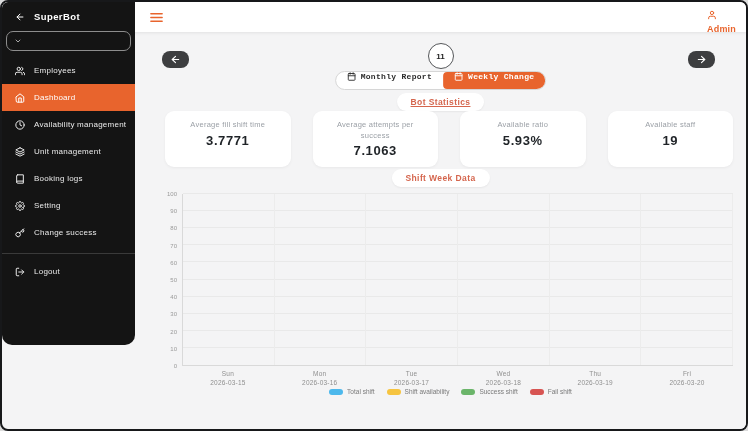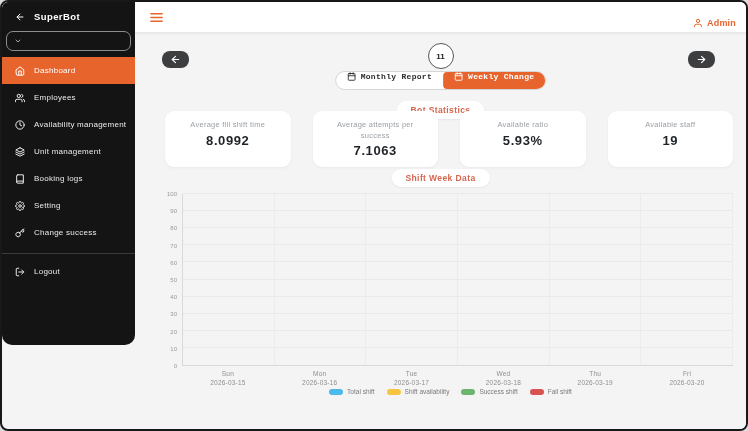--- a/index.html
+++ b/index.html
@@ -13,22 +13,22 @@
     position:relative; width:748px; height:431px;
     background:#f4f4f5; border:2px solid #17181a; border-radius:8px;
     overflow:hidden;
   }
 
   
   .topbar { position:absolute; left:0; top:0; right:0; height:30px; background:#ffffff;
             box-shadow:0 1px 3px rgba(0,0,0,.08); z-index:2; }
   .hamburger { position:absolute; left:147px; top:8px; width:15px; height:14px;
                background:none; border:none; padding:0; color:#e8642d; cursor:pointer; }
-  .admin { position:absolute; right:10px; top:16px; display:flex; align-items:center; gap:4px;
-           color:#e8642d; font-size:9px; font-weight:bold; letter-spacing:.2px; cursor:pointer; }
+  .admin { position:absolute; right:10px; top:8px; display:flex; align-items:flex-start; gap:4px;
+           color:#e8642d; font-size:9px; font-weight:bold; letter-spacing:.2px; cursor:pointer;flex-direction:column; }
   .admin .icon { width:10px; height:10px; }
 
   
   .sidebar { position:absolute; left:0; top:0; width:133px; height:343px;
              background:#141414; border-radius:0 0 10px 10px; z-index:5; color:#ececec; }
   .brand { display:flex; align-items:center; gap:9px; padding:9px 13px 7px;
            font-size:9.5px; font-weight:bold; letter-spacing:.4px; color:#fff; }
   .brand .icon { width:10px; height:10px; cursor:pointer; }
   .org-select { display:flex; align-items:center; justify-content:space-between; gap:4px;
                 width:125px; margin:2px auto 6px; background:#141414; color:#f2f2f2;
@@ -59,21 +59,21 @@
           border-radius:14px; overflow:hidden; height:19px; }
   .tab { display:flex; align-items:flex-start; gap:5px; padding:0 11px; font-size:8px;
          font-weight:bold; color:#2b2b2b; letter-spacing:.3px; border:none;
          background:transparent; font-family:Liberation Mono, monospace; cursor:pointer; white-space:nowrap; }
   .tab .icon { width:9px; height:9px; }
   .tab.active { background:#e8642d; color:#fff; border-radius:4px; }
   .pill { position:absolute; left:50%; transform:translateX(-50%); background:#fff;
           color:#d5664e; font-size:8.5px; font-weight:bold; letter-spacing:.4px;
           padding:4px 14px; border-radius:12px; box-shadow:0 1px 2px rgba(0,0,0,.06);
           white-space:nowrap; }
-  .pill-bot { top:69px; }
+  .pill-bot { top:61px;text-decoration:underline; }
   .pill-week { top:137px; }
 
   .cards { position:absolute; top:79px; left:30px; right:13px; display:flex; gap:22px; height:56px; }
   .card { flex:1; background:#fff; border-radius:9px; box-shadow:0 1px 3px rgba(0,0,0,.05);
           text-align:center; padding:9px 12px 0; }
   .card-label { font-size:7.5px; color:#9a9fa5; letter-spacing:.25px; line-height:1.4; }
   .card-value { font-size:13px; font-weight:bold; color:#1f2327; letter-spacing:.6px; margin-top:2px; }
 
   
   .chart { position:absolute; left:30px; right:10px; top:158px; height:215px; }
@@ -136,40 +136,40 @@
       <span>SuperBot</span>
     </div>
     <button class="org-select">
       <span class="icon">
           <svg viewBox="0 0 24 24" fill="none" stroke="currentColor" stroke-width="2.4" stroke-linecap="round" stroke-linejoin="round">
             <polyline points="6 9 12 15 18 9"></polyline>
           </svg>
         </span>
     </button>
     <nav id="side-menu">
-        <div class="menu-item active">
-          <span class="icon mi-icon">
-            <svg viewBox="0 0 24 24" fill="none" stroke="currentColor" stroke-width="2.4" stroke-linecap="round" stroke-linejoin="round">
-              <path d="M3 9l9-7 9 7v11a2 2 0 0 1-2 2H5a2 2 0 0 1-2-2z"></path>
-              <polyline points="9 22 9 12 15 12 15 22"></polyline>
-            </svg>
-          </span>
-          <span class="mi-label">Dashboard</span>
-        </div>
         <div class="menu-item">
           <span class="icon mi-icon">
             <svg viewBox="0 0 24 24" fill="none" stroke="currentColor" stroke-width="2.4" stroke-linecap="round" stroke-linejoin="round">
               <path d="M17 21v-2a4 4 0 0 0-4-4H5a4 4 0 0 0-4 4v2"></path>
               <circle cx="9" cy="7" r="4"></circle>
               <path d="M23 21v-2a4 4 0 0 0-3-3.87"></path>
               <path d="M16 3.13a4 4 0 0 1 0 7.75"></path>
             </svg>
           </span>
           <span class="mi-label">Employees</span>
         </div>
+        <div class="menu-item active">
+          <span class="icon mi-icon">
+            <svg viewBox="0 0 24 24" fill="none" stroke="currentColor" stroke-width="2.4" stroke-linecap="round" stroke-linejoin="round">
+              <path d="M3 9l9-7 9 7v11a2 2 0 0 1-2 2H5a2 2 0 0 1-2-2z"></path>
+              <polyline points="9 22 9 12 15 12 15 22"></polyline>
+            </svg>
+          </span>
+          <span class="mi-label">Dashboard</span>
+        </div>
         <div class="menu-item">
           <span class="icon mi-icon">
             <svg viewBox="0 0 24 24" fill="none" stroke="currentColor" stroke-width="2.4" stroke-linecap="round" stroke-linejoin="round">
               <circle cx="12" cy="12" r="10"></circle>
               <polyline points="12 6 12 12 16 14"></polyline>
             </svg>
           </span>
           <span class="mi-label">Availability management</span>
         </div>
         <div class="menu-item">
@@ -264,21 +264,21 @@
           </span>
           <span>Weekly Change</span>
         </button>
       </div>
 
     <div class="pill pill-bot">Bot Statistics</div>
 
     <div class="cards" id="cards">
         <div class="card">
           <div class="card-label">Average fill shift time</div>
-          <div class="card-value">8.0992</div>
+          <div class="card-value">3.7771</div>
         </div>
         <div class="card">
           <div class="card-label">Average attempts per success</div>
           <div class="card-value">7.1063</div>
         </div>
         <div class="card">
           <div class="card-label">Available ratio</div>
           <div class="card-value">5.93%</div>
         </div>
         <div class="card">

